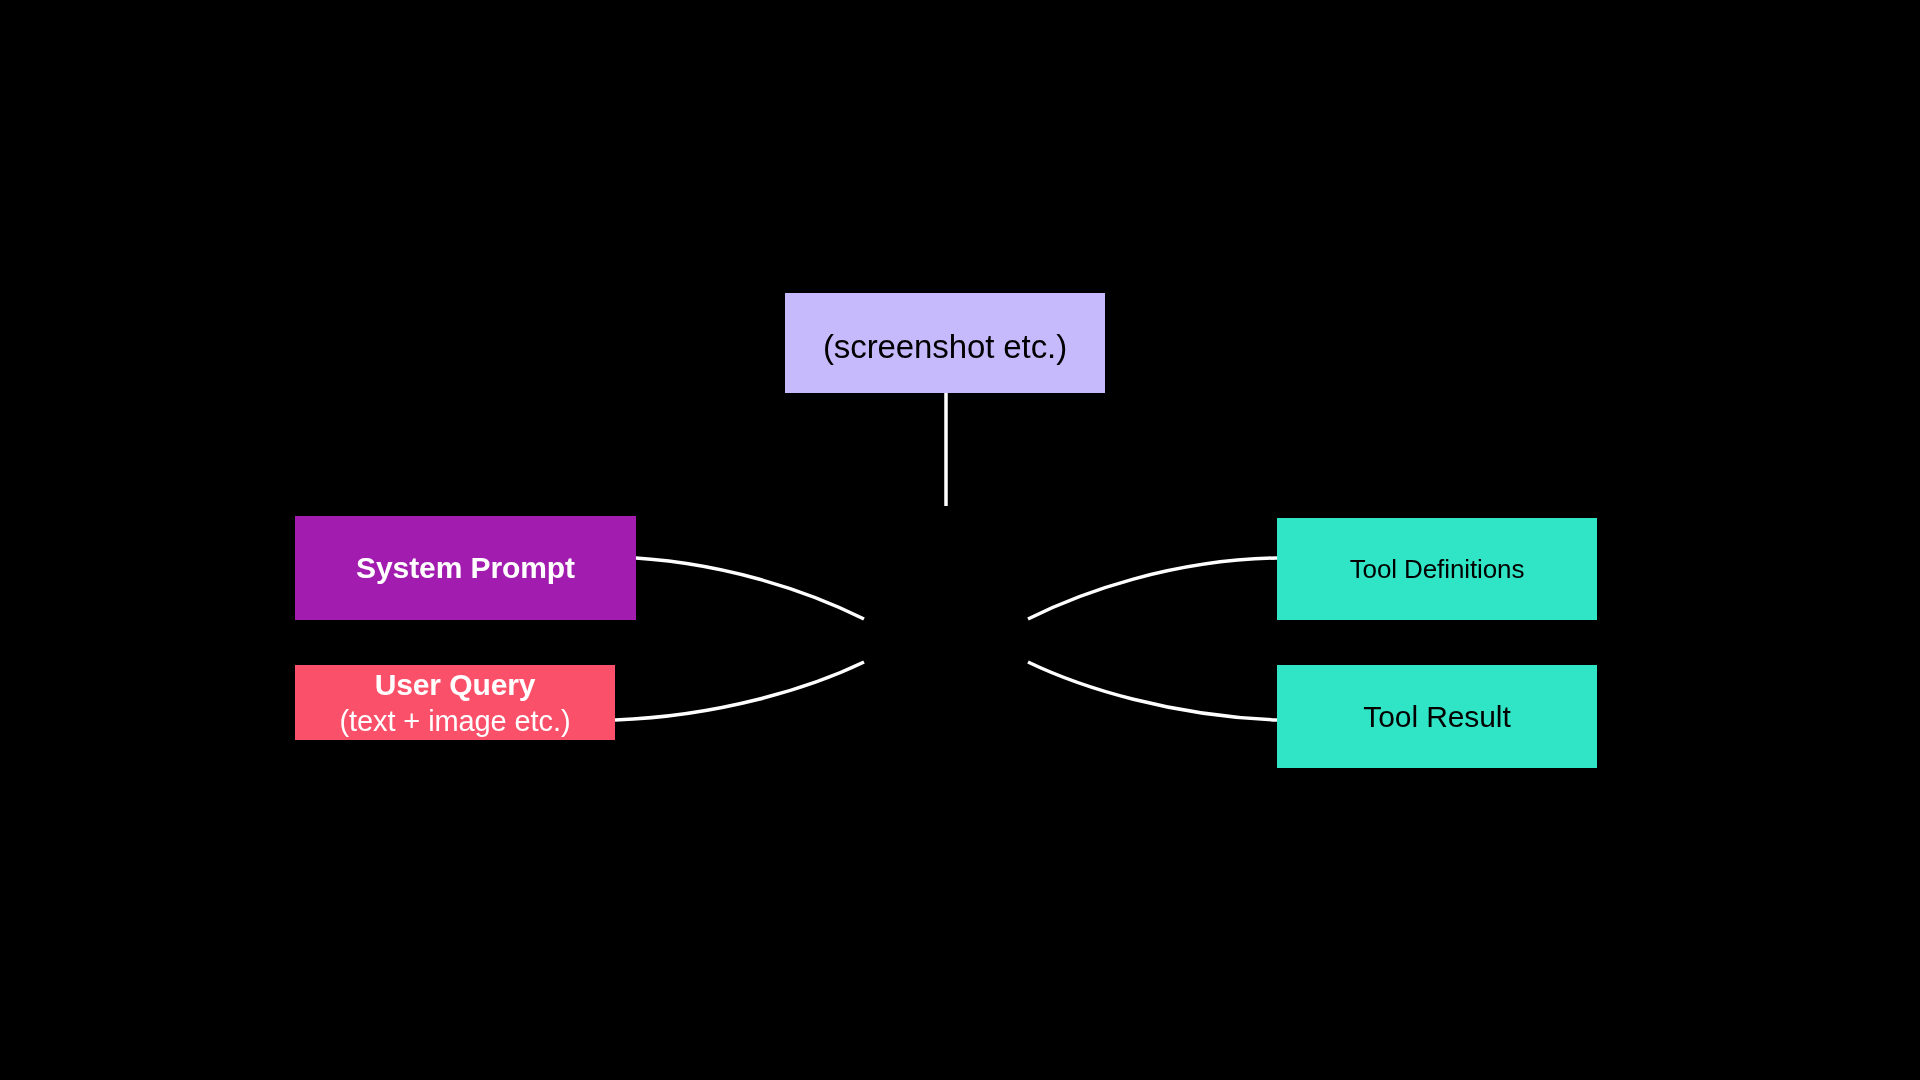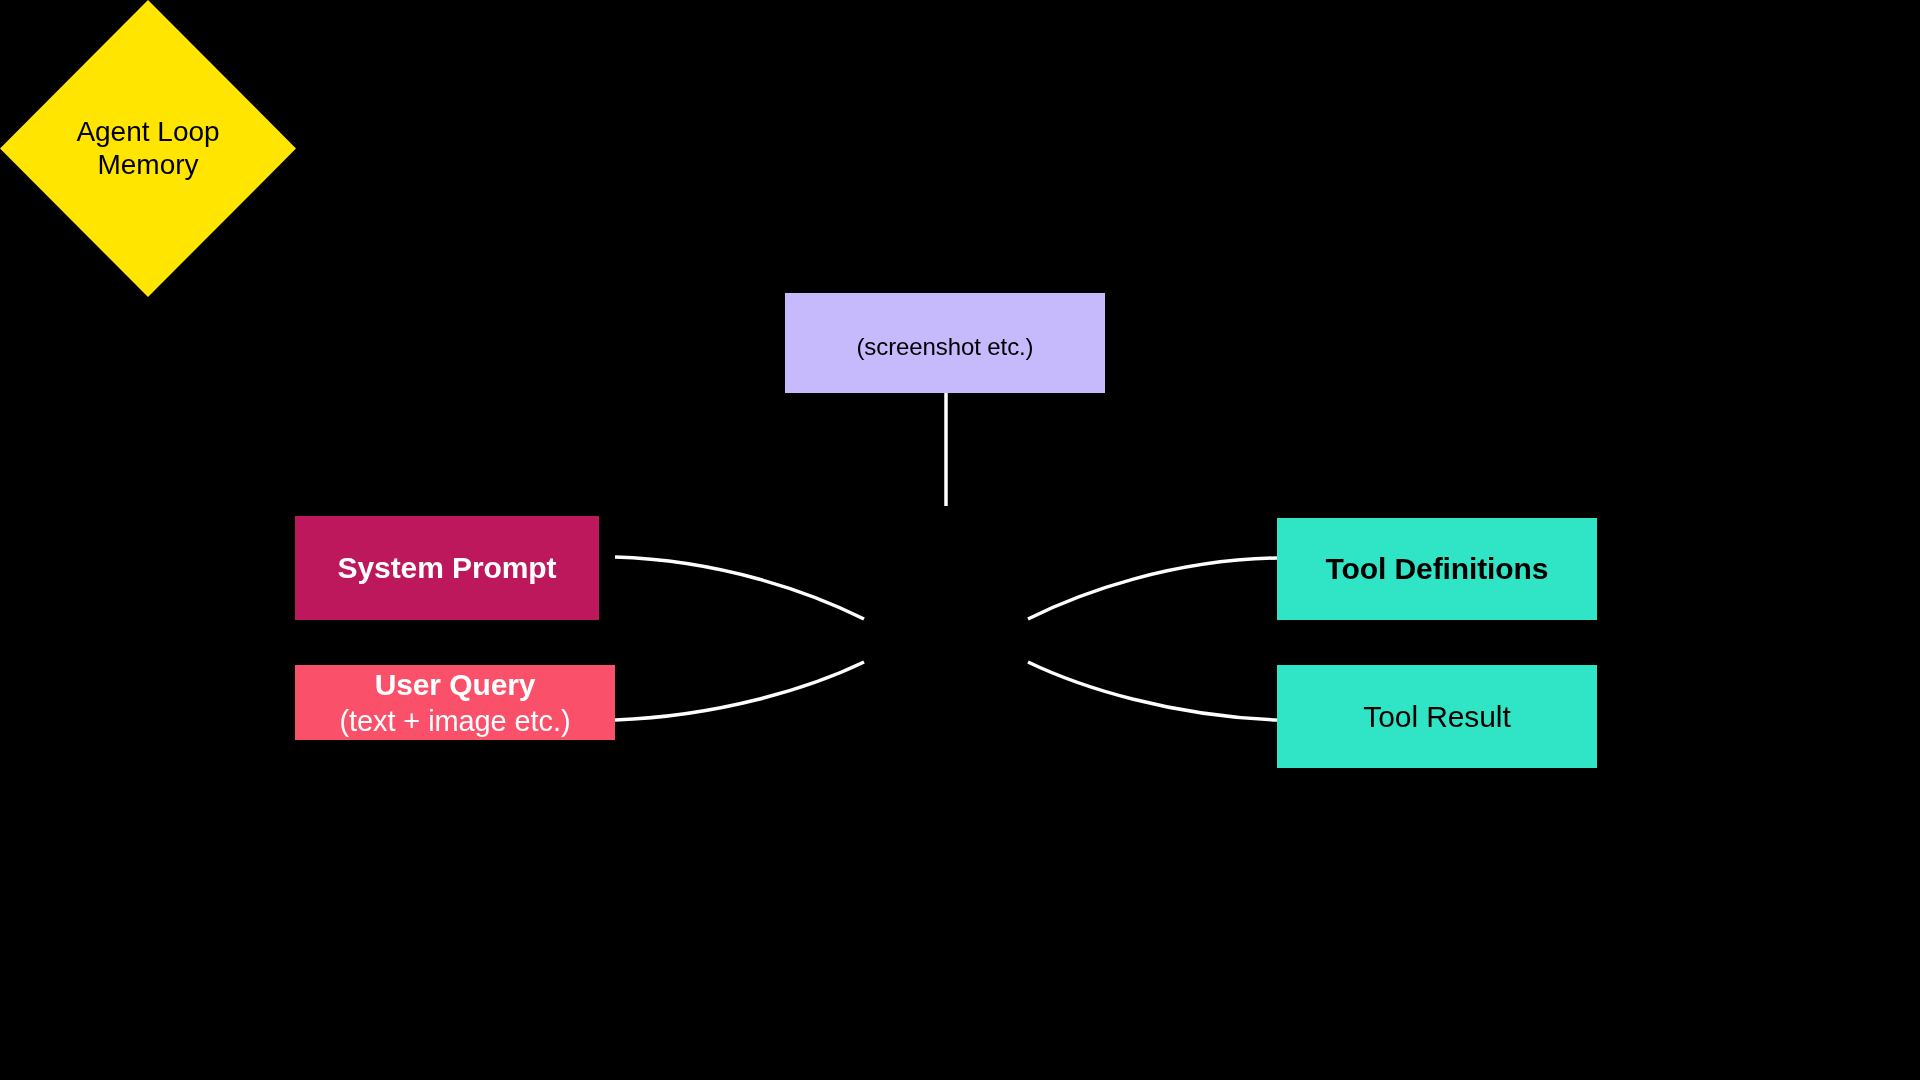--- a/index.html
+++ b/index.html
@@ -62,29 +62,29 @@
   
   #node-environment-input {
     left: 785px;
     top: 293px;
     width: 320px;
     height: 100px;
     background: #c6b9fc;
     color: #000000;
   }
   #node-environment-input .title { font-size: 30px; }
-  #node-environment-input .subtitle { font-size: 24px; margin-top: 8px; }
+  #node-environment-input .subtitle { font-size: 33px; margin-top: 8px; }
 
   
   #node-system-prompt {
     left: 295px;
     top: 516px;
-    width: 304px;
+    width: 341px;
     height: 104px;
-    background: #be185d;
+    background: #a21caf;
     color: #ffffff;
   }
   #node-system-prompt .title { font-size: 30px; }
 
   #node-user-query {
     left: 295px;
     top: 665px;
     width: 320px;
     height: 75px;
     background: #fb5069;
@@ -95,21 +95,21 @@
 
   
   #node-tool-definitions {
     left: 1277px;
     top: 518px;
     width: 320px;
     height: 102px;
     background: #30e5c6;
     color: #000000;
   }
-  #node-tool-definitions .title { font-size: 30px; font-weight: bold; }
+  #node-tool-definitions .title { font-size: 26px; font-weight: normal; }
 
   #node-tool-result {
     left: 1277px;
     top: 665px;
     width: 320px;
     height: 103px;
     background: #30e5c6;
     color: #000000;
     text-align: right;
   }
@@ -174,27 +174,20 @@
 
   <div class="node" id="node-system-prompt">
     <span class="title">System Prompt</span>
   </div>
 
   <div class="node" id="node-user-query">
     <span class="title">User Query</span>
     <span class="subtitle">(text + image etc.)</span>
   </div>
 
-  <div id="node-agent-loop">
-    <div class="diamond-shape"></div>
-    <div class="diamond-label">
-      <span>Agent Loop</span>
-      <span>Memory</span>
-    </div>
-  </div>
 
   <div class="node" id="node-tool-definitions">
     <span class="title">Tool Definitions</span>
   </div>
 
   <div class="node" id="node-tool-result">
     <span class="title">Tool Result</span>
   </div>
 
 </div>

